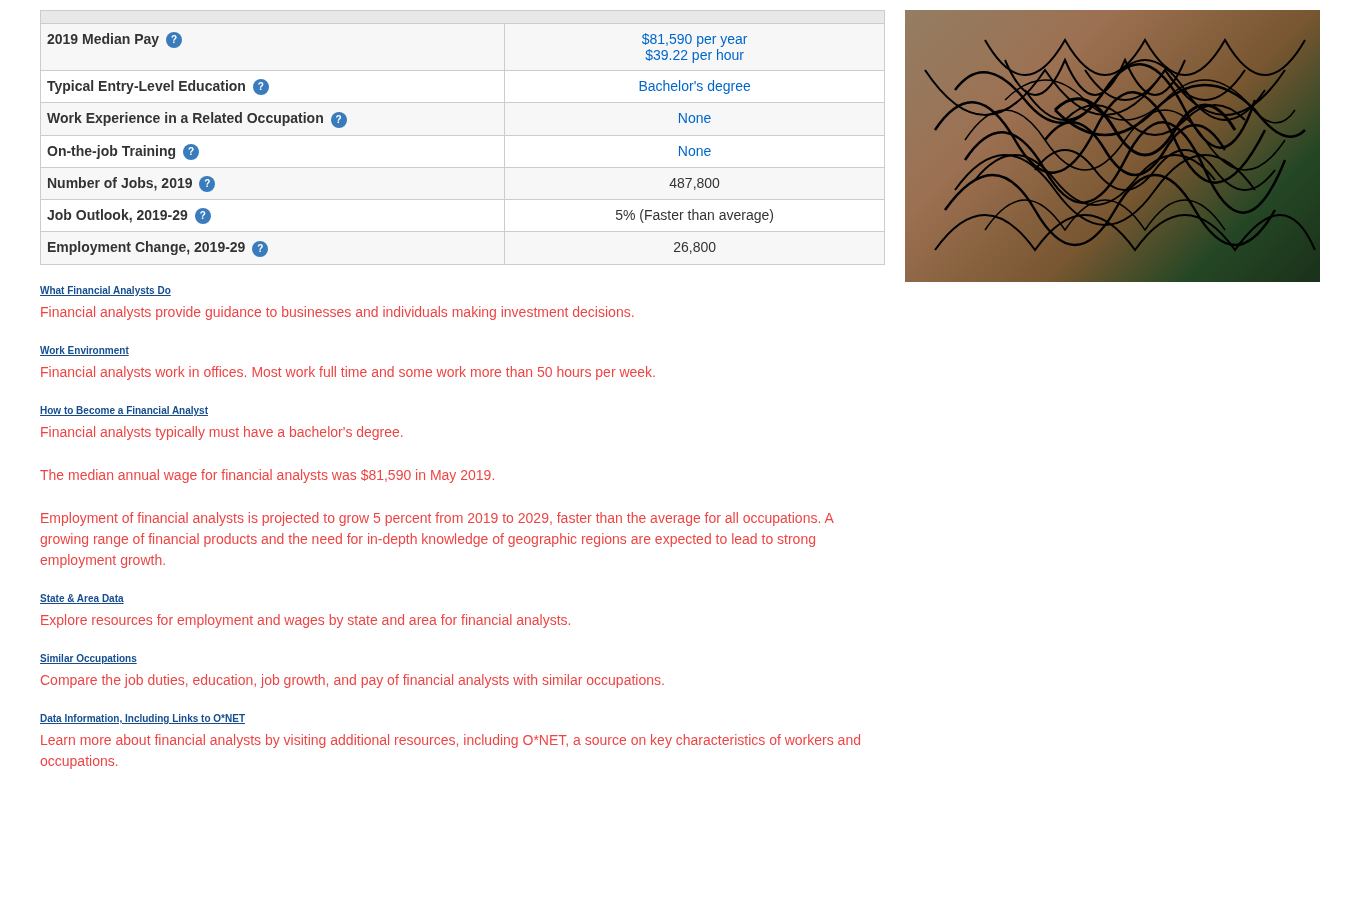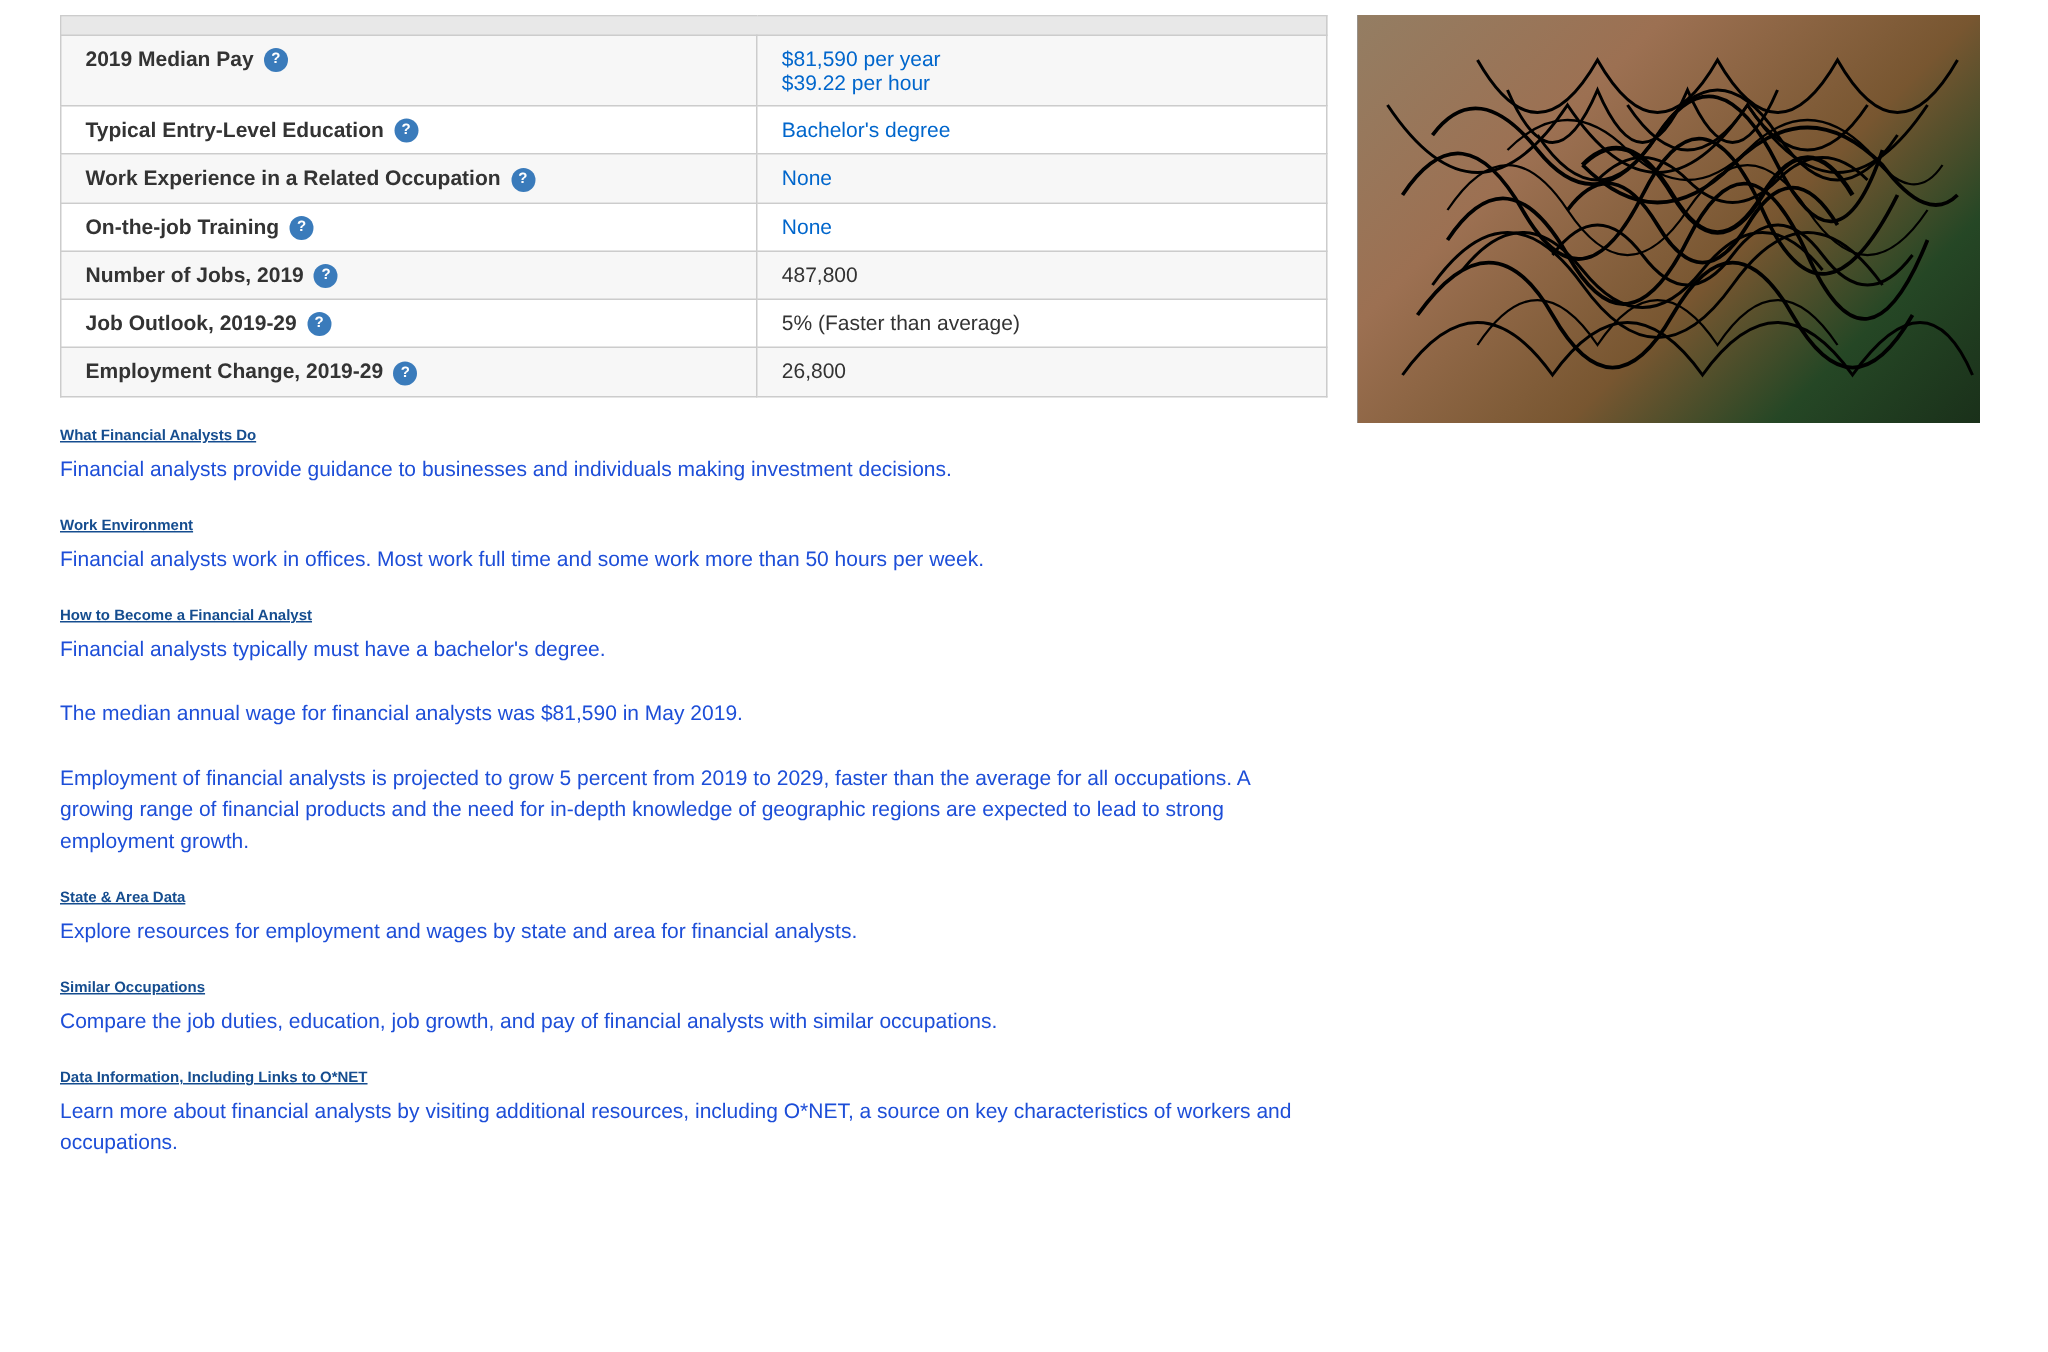--- a/index.html
+++ b/index.html
@@ -33,37 +33,38 @@
     }
     .quick-facts-table th {
       background-color: #e8e8e8;
       text-align: center;
       font-size: 15px;
       font-weight: bold;
       padding: 6px 10px;
       border: 1px solid #ccc;
     }
     .quick-facts-table td {
-      padding: 7px 16px;
+      padding: 7px 6px;
       border: 1px solid #ccc;
       vertical-align: top;
     }
     .quick-facts-table tr:nth-child(odd) td {
       background-color: #f7f7f7;
     }
     .quick-facts-table tr:nth-child(even) td {
       background-color: #fff;
     }
     .quick-facts-table .label-cell {
       font-weight: bold;
       width: 55%;
     }
     .quick-facts-table .value-cell {
       color: #333;
       width: 45%;
+      text-align: center;
     }
     .value-blue {
       color: #0066cc;
     }
     .help-icon {
       display: inline-block;
       width: 16px;
       height: 16px;
       background-color: #3a7bbb;
       border-radius: 50%;
@@ -84,21 +85,21 @@
       text-decoration: underline;
       cursor: pointer;
       margin-bottom: 6px;
       display: block;
     }
     .section-block {
       margin-bottom: 22px;
     }
     .section-desc {
       font-size: 14px;
-      color: #1d4ed8;
+      color: #ef4444;
       line-height: 1.5;
     }
     
     .sidebar-image {
       width: 415px;
       height: 272px;
       background-color: #1a1a1a;
       position: relative;
       overflow: hidden;
       margin-top: 0;

